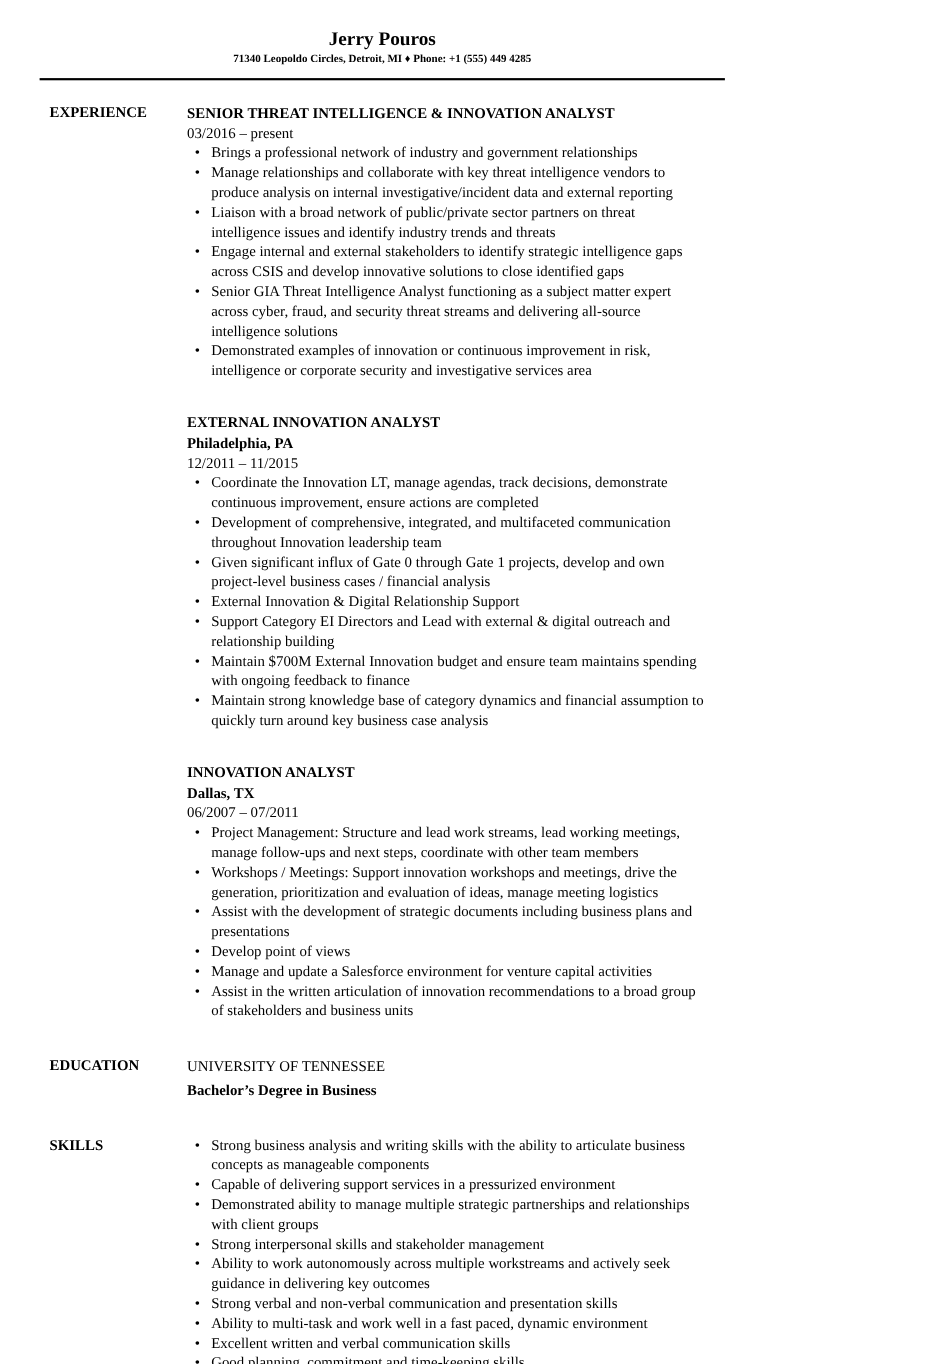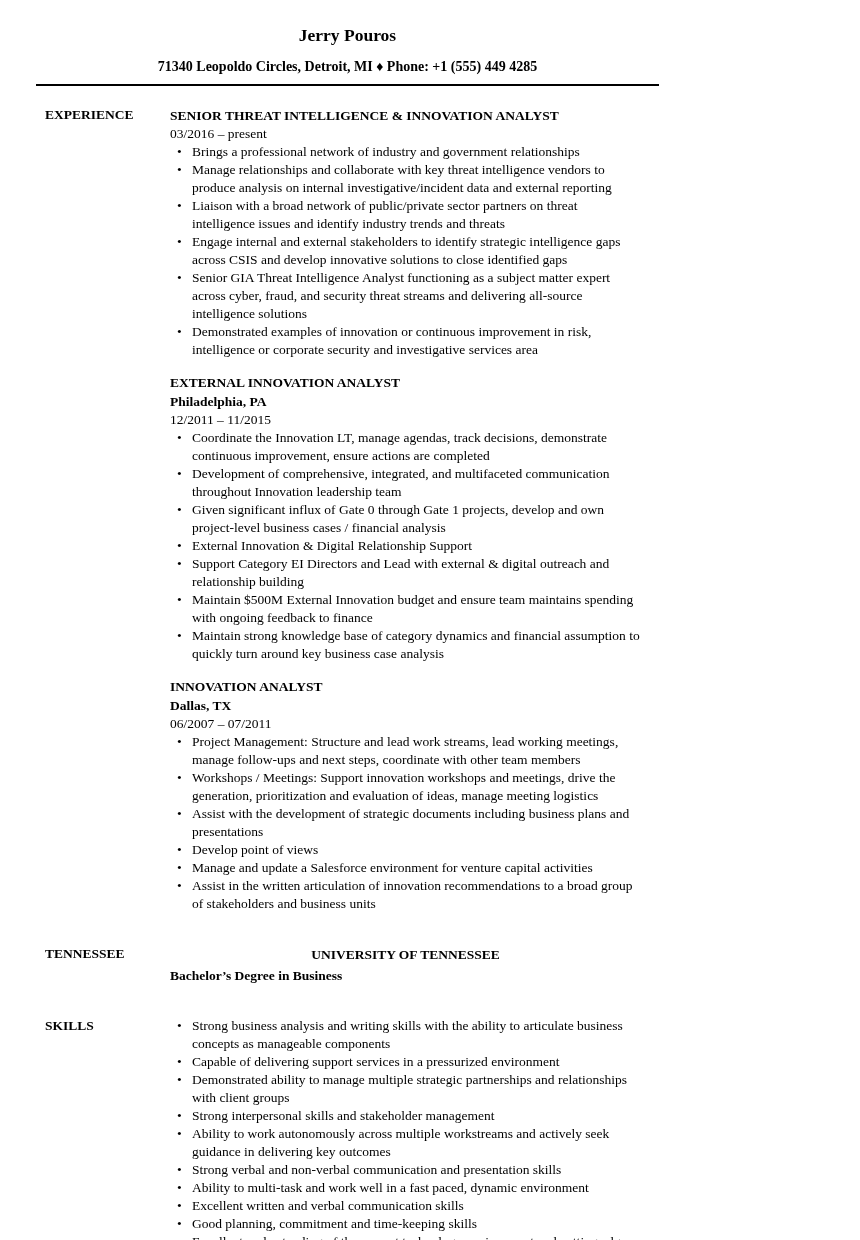--- a/index.html
+++ b/index.html
@@ -9,49 +9,49 @@
     box-sizing: border-box;
     background: #ffffff;
     color: #000000;
     font-family: "Liberation Serif", "DejaVu Serif", serif;
     font-size: 13.5px;
     line-height: 18px;
     overflow: hidden;
   }
   .header { text-align: center; padding-top: 25px; }
   .name { font-size: 17.5px; font-weight: bold; margin: 0; line-height: 20px; }
-  .contact { font-weight: bold; margin-top: 13px; font-size: 14px; }
+  .contact { font-weight: bold; font-size: 10px; }
   .rule {
     border: none;
     border-top: 2.5px solid #000000;
     margin: 8px 36px 0 36px;
   }
   .body { padding: 20px 54px 0 45px; }
   .row { display: flex; align-items: flex-start; }
   .row + .row { margin-top: 32px; }
   .label {
     flex: 0 0 125px;
     width: 125px;
     font-weight: bold;
     font-size: 13.5px;
   }
   .content { flex: 1 1 auto; min-width: 0; }
-  .job + .job { margin-top: 14px; }
+  .job + .job { margin-top: 28px; }
   .job-title { font-weight: bold; font-size: 13.5px; margin: 0; line-height: 19px; }
   .job-location { font-weight: bold; line-height: 19px; }
   .job-dates { line-height: 18px; }
   ul.bullets { margin: 0; padding: 0; list-style: none; }
   ul.bullets li { position: relative; padding-left: 22px; }
   ul.bullets li::before {
     content: "\2022";
     position: absolute;
     left: 7px;
     top: 0;
   }
-  .school { font-weight: bold; line-height: 19px; text-align: center; }
+  .school { font-weight: normal; line-height: 19px; }
   .degree { font-weight: bold; line-height: 19px; margin-top: 2px; }
 </style>
 </head>
 <body>
 
 <div class="page">
   <div class="header">
     <h1 class="name">Jerry Pouros</h1>
     <div class="contact">71340 Leopoldo Circles, Detroit, MI ♦ Phone: +1 (555) 449 4285</div>
   </div>
@@ -78,21 +78,21 @@
   <article class="job">
     <h2 class="job-title">EXTERNAL INNOVATION ANALYST</h2>
     <div class="job-location">Philadelphia, PA</div>
     <div class="job-dates">12/2011 – 11/2015</div>
     <ul class="bullets">
               <li>Coordinate the Innovation LT, manage agendas, track decisions, demonstrate continuous improvement, ensure actions are completed</li>
               <li>Development of comprehensive, integrated, and multifaceted communication throughout Innovation leadership team</li>
               <li>Given significant influx of Gate 0 through Gate 1 projects, develop and own project-level business cases / financial analysis</li>
               <li>External Innovation &amp; Digital Relationship Support</li>
               <li>Support Category EI Directors and Lead with external &amp; digital outreach and relationship building</li>
-              <li>Maintain $500M External Innovation budget and ensure team maintains spending with ongoing feedback to finance</li>
+              <li>Maintain $700M External Innovation budget and ensure team maintains spending with ongoing feedback to finance</li>
               <li>Maintain strong knowledge base of category dynamics and financial assumption to quickly turn around key business case analysis</li>
             </ul>
   </article>
 
   <article class="job">
     <h2 class="job-title">INNOVATION ANALYST</h2>
     <div class="job-location">Dallas, TX</div>
     <div class="job-dates">06/2007 – 07/2011</div>
     <ul class="bullets">
               <li>Project Management: Structure and lead work streams, lead working meetings, manage follow-ups and next steps, coordinate with other team members</li>
@@ -100,21 +100,21 @@
               <li>Assist with the development of strategic documents including business plans and presentations</li>
               <li>Develop point of views</li>
               <li>Manage and update a Salesforce environment for venture capital activities</li>
               <li>Assist in the written articulation of innovation recommendations to a broad group of stakeholders and business units</li>
             </ul>
   </article>
 </div>
     </section>
 
     <section class="row">
-      <div class="label">TENNESSEE</div>
+      <div class="label">EDUCATION</div>
       <div class="content">
         <div class="school">UNIVERSITY OF TENNESSEE</div>
         <div class="degree">Bachelor’s Degree in Business</div>
       </div>
     </section>
 
     <section class="row">
       <div class="label">SKILLS</div>
       <div class="content">
         <ul class="bullets" id="skills-list">

